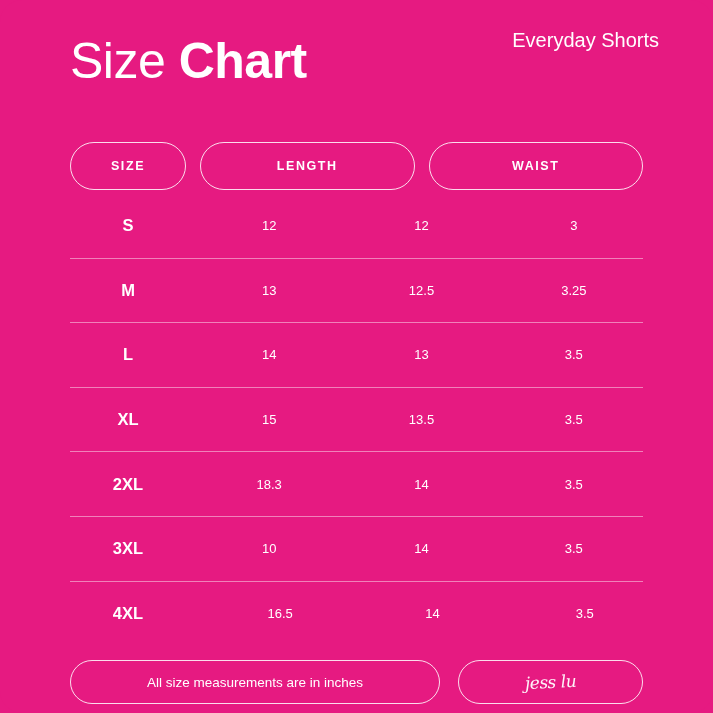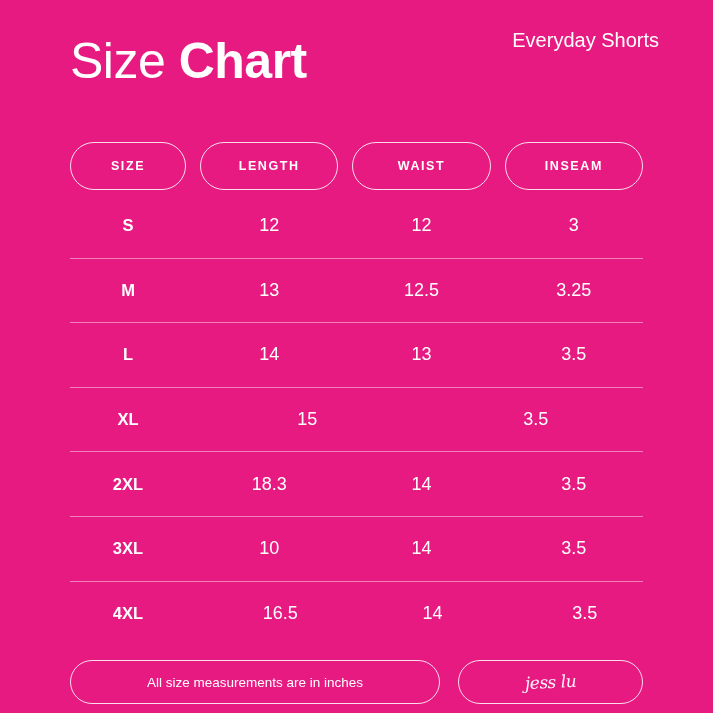--- a/index.html
+++ b/index.html
@@ -70,21 +70,21 @@
     gap: 14px;
     align-items: center;
     height: 64.6px;
     border-bottom: 1px solid rgba(255,255,255,0.45);
   }
   .row:last-child { border-bottom: none; gap: 36px; }
   .cell {
     flex: 1 1 0;
     text-align: center;
     color: #ffffff;
-    font-size: 18px;
+    font-size: 13px;
     font-weight: 400;
   }
   .cell.size-col {
     flex: 0 0 116px;
     font-weight: 700;
     font-size: 16.5px;
   }
   .footer {
     display: flex;
     gap: 18px;
@@ -135,21 +135,20 @@
     </div>
     <div class="product-name">Everyday Shorts</div>
   </div>
 
   <div class="table-wrap">
 
     <div class="head-row">
       <div class="head-cell size-col">SIZE</div>
       <div class="head-cell">LENGTH</div>
       <div class="head-cell">WAIST</div>
-      <div class="head-cell">INSEAM</div>
     </div>
 
     <div class="body-rows">
 
       <div class="row">
         <div class="cell size-col">S</div>
         <div class="cell">12</div>
         <div class="cell">12</div>
         <div class="cell">3</div>
       </div>
@@ -164,20 +163,21 @@
       <div class="row">
         <div class="cell size-col">L</div>
         <div class="cell">14</div>
         <div class="cell">13</div>
         <div class="cell">3.5</div>
       </div>
 
       <div class="row">
         <div class="cell size-col">XL</div>
         <div class="cell">15</div>
+        <div class="cell">13.5</div>
         <div class="cell">3.5</div>
       </div>
 
       <div class="row">
         <div class="cell size-col">2XL</div>
         <div class="cell">18.3</div>
         <div class="cell">14</div>
         <div class="cell">3.5</div>
       </div>
 

